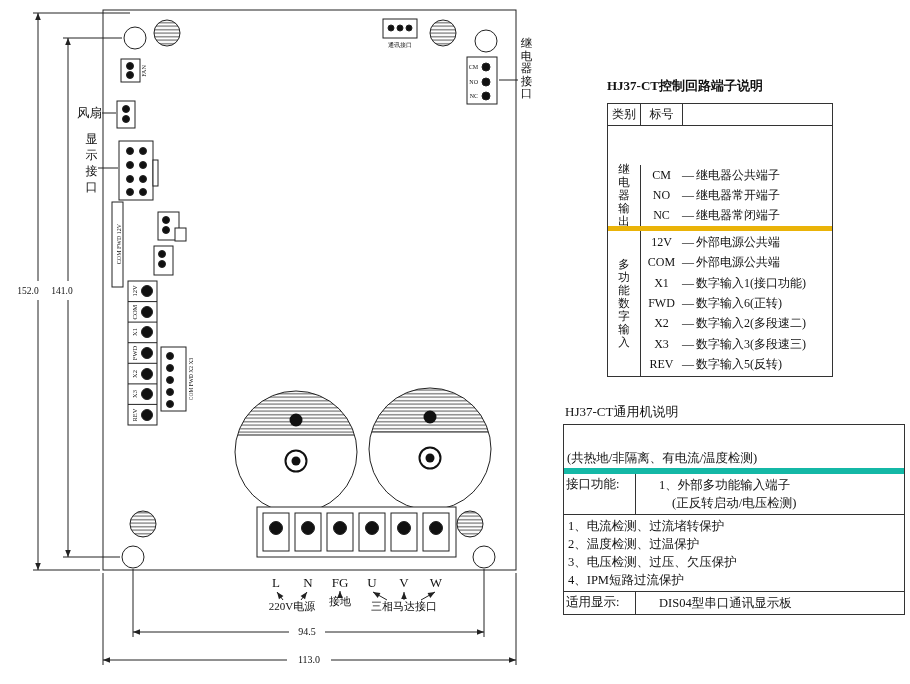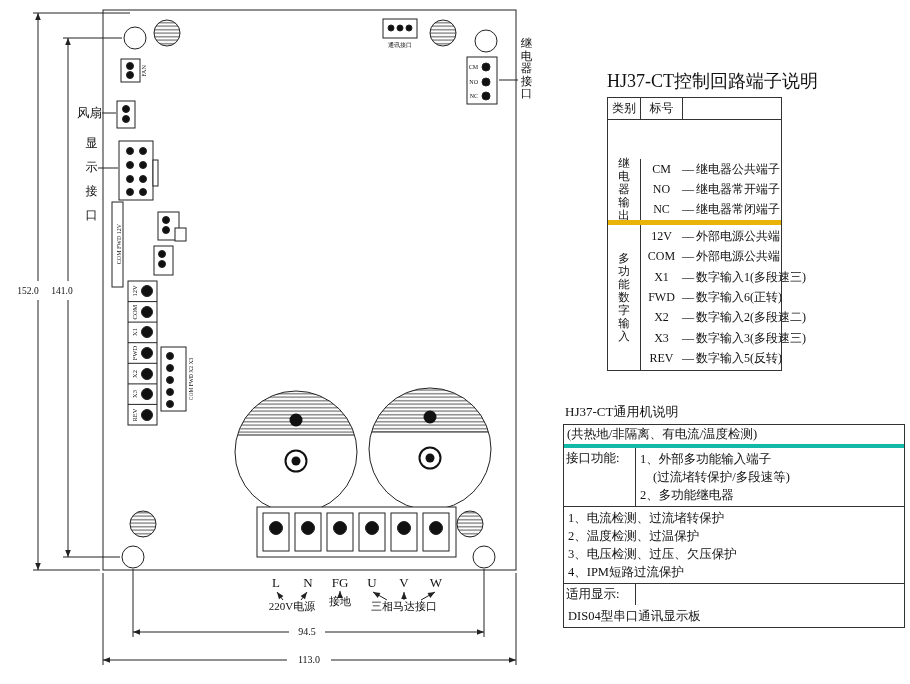--- a/index.html
+++ b/index.html
@@ -4,49 +4,49 @@
 <style>
   * { box-sizing: border-box; margin: 0; padding: 0; }
   html,body { background:#fff; }
   .page { position:relative; width:910px; height:684px; background:#fff; overflow:hidden;
           font-family:"Liberation Serif","DejaVu Serif",serif; color:#111; }
   svg { position:absolute; left:0; top:0; font-family:"Liberation Serif","DejaVu Serif",serif; }
   svg text { fill:#111; }
 
   .hlabel { position:absolute; font-size:12.5px; white-space:nowrap; }
   .vlabel { position:absolute; width:15px; word-break:break-all; text-align:center; }
-  .lbl-display { left:84px; top:131px; font-size:12px; line-height:24px; }
+  .lbl-display { left:84px; top:131px; font-size:12px; line-height:16px; }
   .lbl-fan { left:77px; top:105px; }
   .lbl-relayport { left:519px; top:37px; font-size:11.5px; line-height:12.5px; }
 
   
-  .t1-title { position:absolute; left:607px; top:69px; font-size:18px; white-space:nowrap; }
-  .t1 { position:absolute; left:607px; top:97px; width:175px; border:1px solid #333; font-size:12px; background:#fff; }
+  .t1-title { position:absolute; left:607px; top:77px; font-size:13px; white-space:nowrap;font-weight:bold; }
+  .t1 { position:absolute; left:607px; top:103px; width:226px; border:1px solid #333; font-size:12px; background:#fff; }
   .t1-head { display:flex; border-bottom:1px solid #333; height:22px; line-height:21px; text-align:center; }
   .t1 .c1 { width:33px; border-right:1px solid #333; flex:none; }
   .t1 .c2 { width:42px; flex:none; }
   .t1-head .c2 { border-right:1px solid #333; }
   .t1 .c3 { flex:1; }
   .t1-group { display:flex; }
   .g1 { height:66px; border-bottom:5px solid #eab308;margin-top:39px; }
   .g2 { height:145px; }
   .gcat { display:flex; align-items:center; justify-content:center; }
   .vtxt { width:13px; word-break:break-all; line-height:13px; font-size:11.5px; text-align:center; }
   .grows { flex:1; display:flex; flex-direction:column; padding:1px 0; }
   .trow { flex:1; display:flex; align-items:center; }
   .tag { width:41px; text-align:center; flex:none; }
   .dash { flex:none; margin-right:2px; }
   .desc { flex:1; white-space:nowrap; }
 
   
   .t2-title { position:absolute; left:565px; top:403px; font-size:13px; white-space:nowrap; }
   .t2 { position:absolute; left:563px; top:424px; width:342px; border:1px solid #333; font-size:12.5px; background:#fff; }
-  .t2-note { border-bottom:4px solid #14b8a6; padding:1px 3px; line-height:17px; white-space:nowrap; }
-  .t2-row { display:flex; border-bottom:1px solid #333; }
-  .t2-row:last-child { border-bottom:none;flex-direction:column; }
+  .t2-note { border-bottom:6px solid #14b8a6; padding:1px 3px; line-height:17px; white-space:nowrap;margin-top:24px; }
+  .t2-row { display:flex; border-bottom:1px solid #333;gap:19px; }
+  .t2-row:last-child { border-bottom:none; }
   .t2-label { width:72px; flex:none; border-right:1px solid #333; padding:2px 2px; }
   .t2-content { flex:1; padding:2px 4px; }
   .t2-line { line-height:18px; white-space:nowrap; }
   .t2-line.indent { padding-left:13px; }
 </style>
 </head>
 <body>
 
 <div class="page">
 
@@ -296,21 +296,21 @@
           <span class="desc">外部电源公共端</span>
         </div>
         <div class="trow">
           <span class="tag">COM</span>
           <span class="dash">—</span>
           <span class="desc">外部电源公共端</span>
         </div>
         <div class="trow">
           <span class="tag">X1</span>
           <span class="dash">—</span>
-          <span class="desc">数字输入1(多段速三)</span>
+          <span class="desc">数字输入1(接口功能)</span>
         </div>
         <div class="trow">
           <span class="tag">FWD</span>
           <span class="dash">—</span>
           <span class="desc">数字输入6(正转)</span>
         </div>
         <div class="trow">
           <span class="tag">X2</span>
           <span class="dash">—</span>
           <span class="desc">数字输入2(多段速二)</span>
@@ -329,22 +329,21 @@
     </div>
   </div>
 
   <div class="t2-title">HJ37-CT通用机说明</div>
   <div class="t2">
     <div class="t2-note">(共热地/非隔离、有电流/温度检测)</div>
     <div class="t2-row">
       <div class="t2-label">接口功能:</div>
       <div class="t2-content">
         <div class="t2-line">1、外部多功能输入端子</div>
-        <div class="t2-line indent">(过流堵转保护/多段速等)</div>
-        <div class="t2-line">2、多功能继电器</div>
+        <div class="t2-line indent">(正反转启动/电压检测)</div>
       </div>
     </div>
     <div class="t2-row">
       <div class="t2-content">
         <div class="t2-line">1、电流检测、过流堵转保护</div>
         <div class="t2-line">2、温度检测、过温保护</div>
         <div class="t2-line">3、电压检测、过压、欠压保护</div>
         <div class="t2-line">4、IPM短路过流保护</div>
       </div>
     </div>

